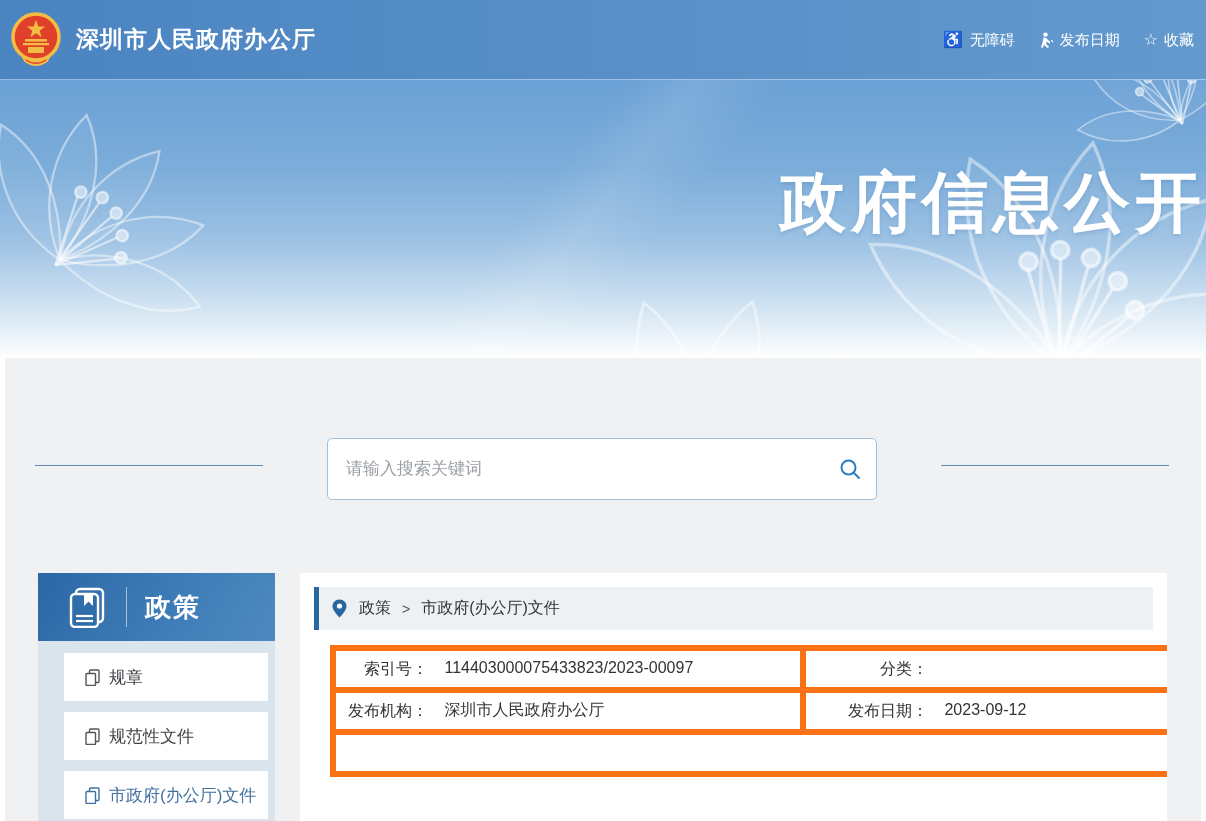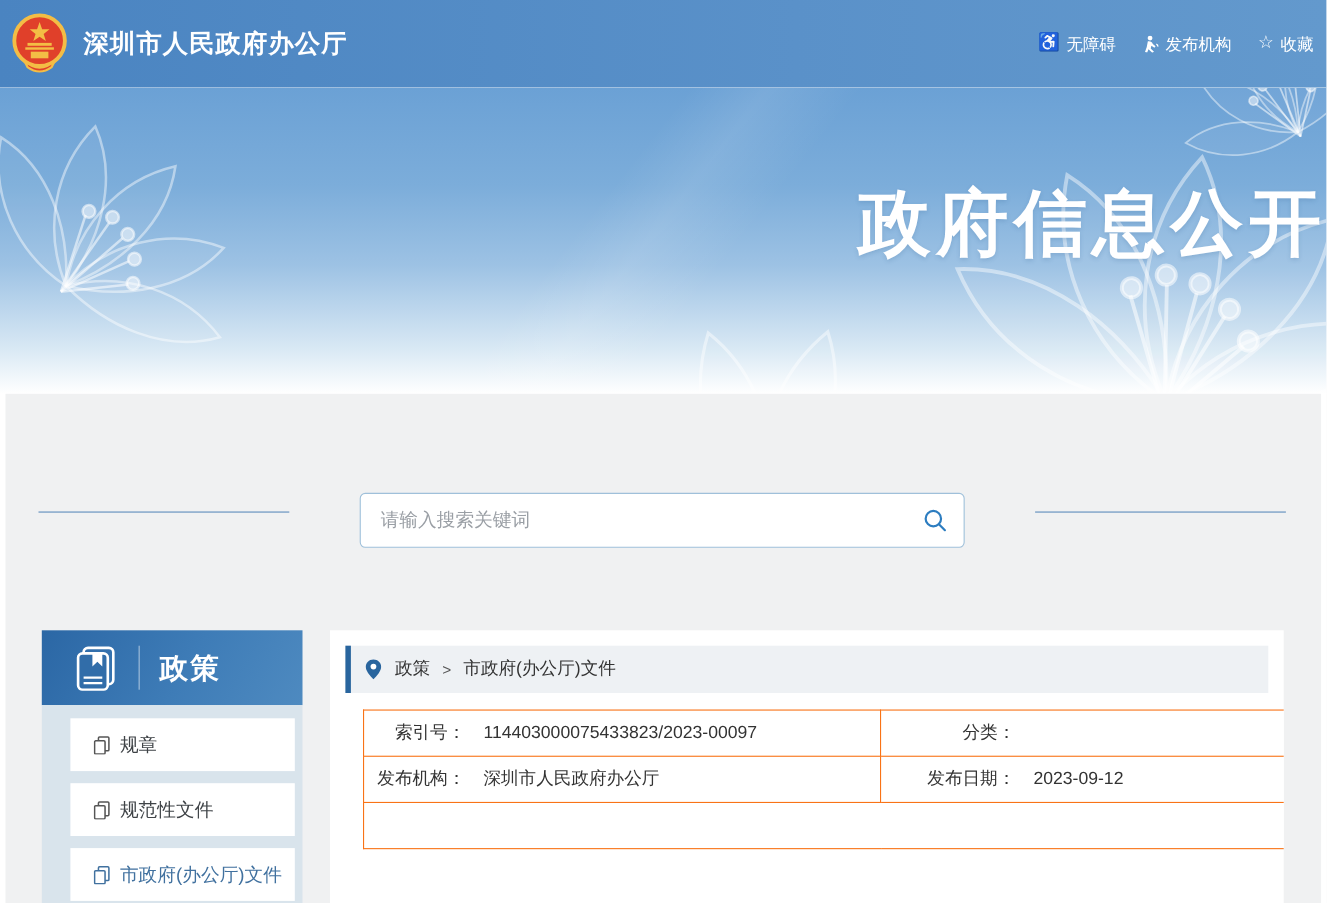--- a/index.html
+++ b/index.html
@@ -51,21 +51,21 @@
   .page-body {
     position: absolute; left: 5px; top: 358px; width: 1196px; height: 463px;
     background: #f0f1f2; overflow: hidden;
   }
 
   
   .search-line { position: absolute; top: 107px; height: 1px; background: #5d8cbb; }
   .search-line.left  { left: 30px;  width: 228px; }
   .search-line.right { left: 936px; width: 228px; }
   .search-box {
-    position: absolute; left: 322px; top: 90px; width: 550px; height: 50px;
+    position: absolute; left: 322px; top: 80px; width: 550px; height: 62px;
     background: #ffffff; border: 1px solid #9fc0da; border-radius: 5px;
     display: flex; align-items: center;
   }
   .search-box input {
     flex: 1; height: 100%; border: none; outline: none; background: transparent;
     padding: 0 14px 0 18px; font-size: 17px; color: #333;
     font-family: "Liberation Sans", sans-serif;
   }
   .search-box input::placeholder { color: #9a9fa5; }
   .search-btn {
@@ -104,21 +104,21 @@
   .crumb-bar { width: 5px; height: 43px; background: #29659e; }
   .crumb-pin { margin: 0 12px 0 13px; }
   .crumb { font-size: 16px; color: #333; cursor: pointer; }
   .crumb-sep { margin: 0 11px; color: #555; font-size: 14px; }
 
   table.doc-table {
     margin: 15px 0 0 30px; width: 803px;
     border-collapse: collapse; table-layout: fixed;
   }
   .doc-table td {
-    border: 1px solid #f97316; height: 42px; vertical-align: middle;
+    border: 6px solid #f97316; height: 42px; vertical-align: middle;
     font-size: 16px; color: #333; background: #ffffff;
   }
   .doc-table td.cl { width: 470px; }
   .doc-table td.cr { width: 384px; }
   .flabel { display: inline-block; text-align: right; vertical-align: middle; }
   td.cl .flabel, td.cspan .flabel { width: 92px; }
   td.cr .flabel { width: 122px; }
   .fvalue { margin-left: 12px; }
   .hl { font-weight: bold; color: #000; }
 </style>
@@ -141,21 +141,21 @@
     <div class="top-link">
       <span class="glyph">♿</span>
       <span>无障碍</span>
     </div>
     <div class="top-link">
       <svg width="15" height="16" viewBox="0 0 15 16">
         <circle cx="6.5" cy="2.6" r="2.2" fill="#ffffff"></circle>
         <path d="M4.5 5.5 q3.5 -0.5 4.5 2.5 l2.5 2 -1 1.5 -2.8 -2 -0.6 2.5 3 3 -1.6 1 -3.4 -3.2 -1.2 3 -2 -0.6 1.6 -4.5 z" fill="#ffffff"></path>
         <path d="M12.2 8.2 q1.6 0.6 1.4 2.2" stroke="#ffffff" stroke-width="1.2" fill="none"></path>
       </svg>
-      <span>发布机构</span>
+      <span>发布日期</span>
     </div>
     <div class="top-link">
       <span class="glyph">☆</span>
       <span>收藏</span>
     </div>
   </div>
 </div>
 
 <div class="banner">
   <div class="banner-streak"></div>

